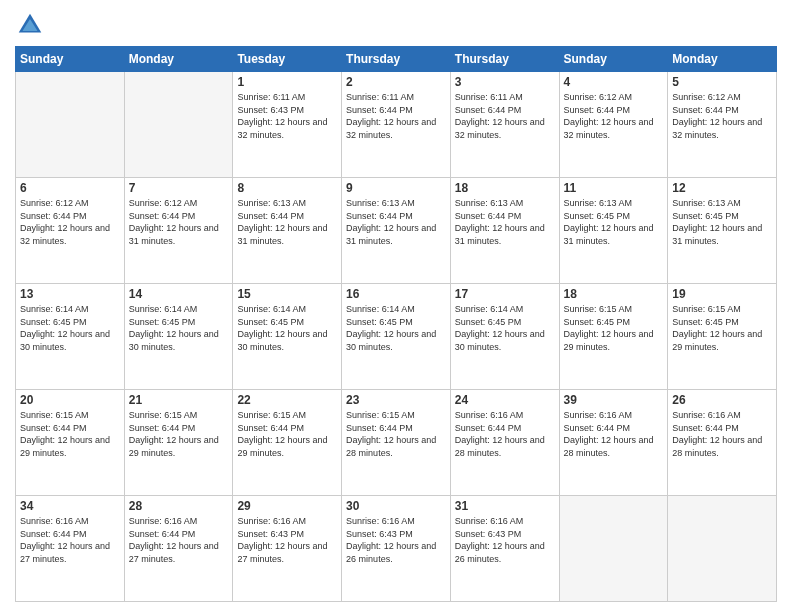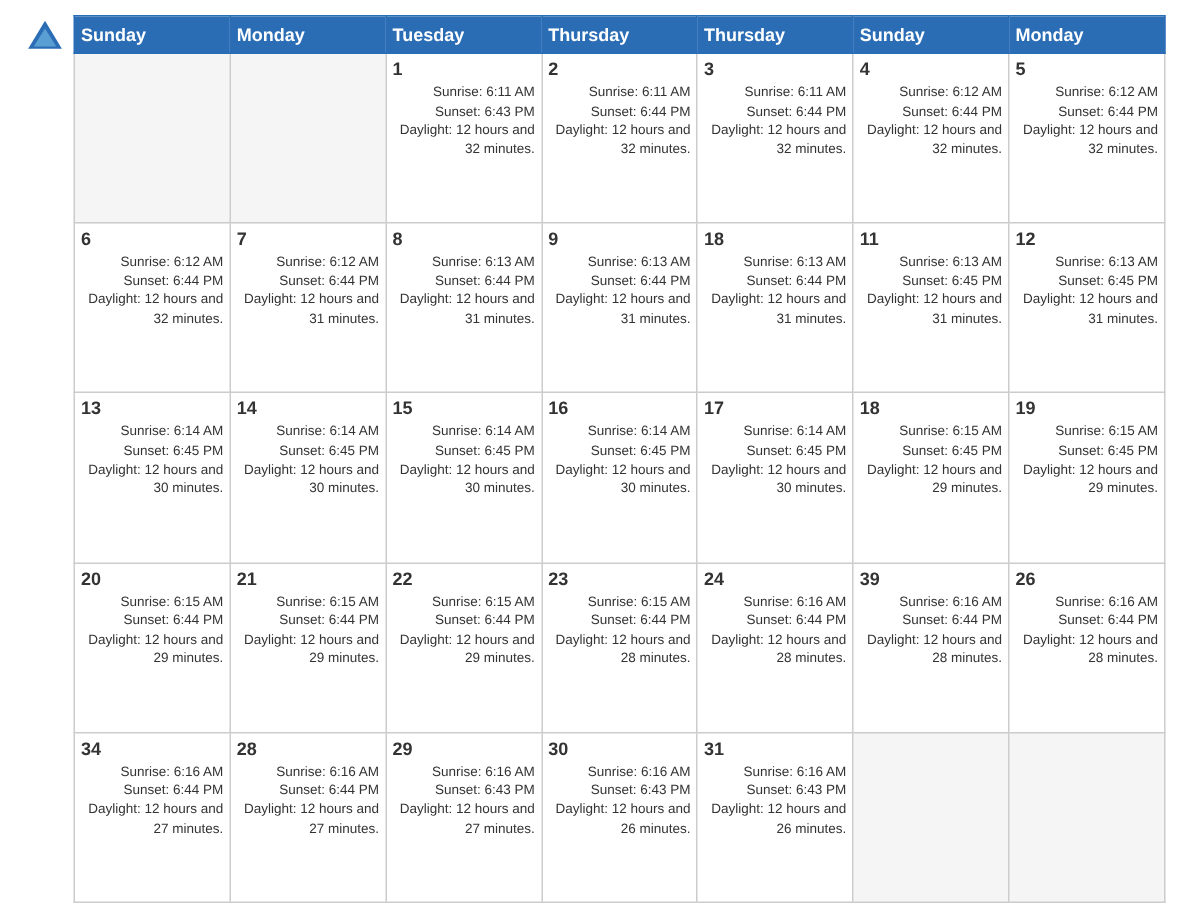--- a/index.html
+++ b/index.html
@@ -8,21 +8,21 @@
       background: #fff;
       width: 792px;
       height: 612px;
       overflow: hidden;
     }
     .page {
       width: 792px;
       height: 612px;
       padding: 10px 15px 10px 15px;
       display: flex;
-      flex-direction: row;
+      flex-direction: column;
     }
     .header {
       display: flex;
       justify-content: space-between;
       align-items: flex-start;
       margin-bottom: 6px;
     }
     .logo {
       display: flex;
       align-items: center;
@@ -91,21 +91,20 @@
     .day-num {
       font-size: 12px;
       font-weight: bold;
       color: #333;
       margin-bottom: 2px;
     }
     .day-info {
       font-size: 9px;
       color: #333;
       line-height: 1.4;
-      text-align: right;
     }
   </style>
 </head>
 <body>
 
 <div class="page">
   <div class="header">
     <div class="logo">
       <svg class="logo-icon" viewBox="0 0 40 40">
         <polygon points="20,5 35,30 5,30" fill="#2a6db5"></polygon>

